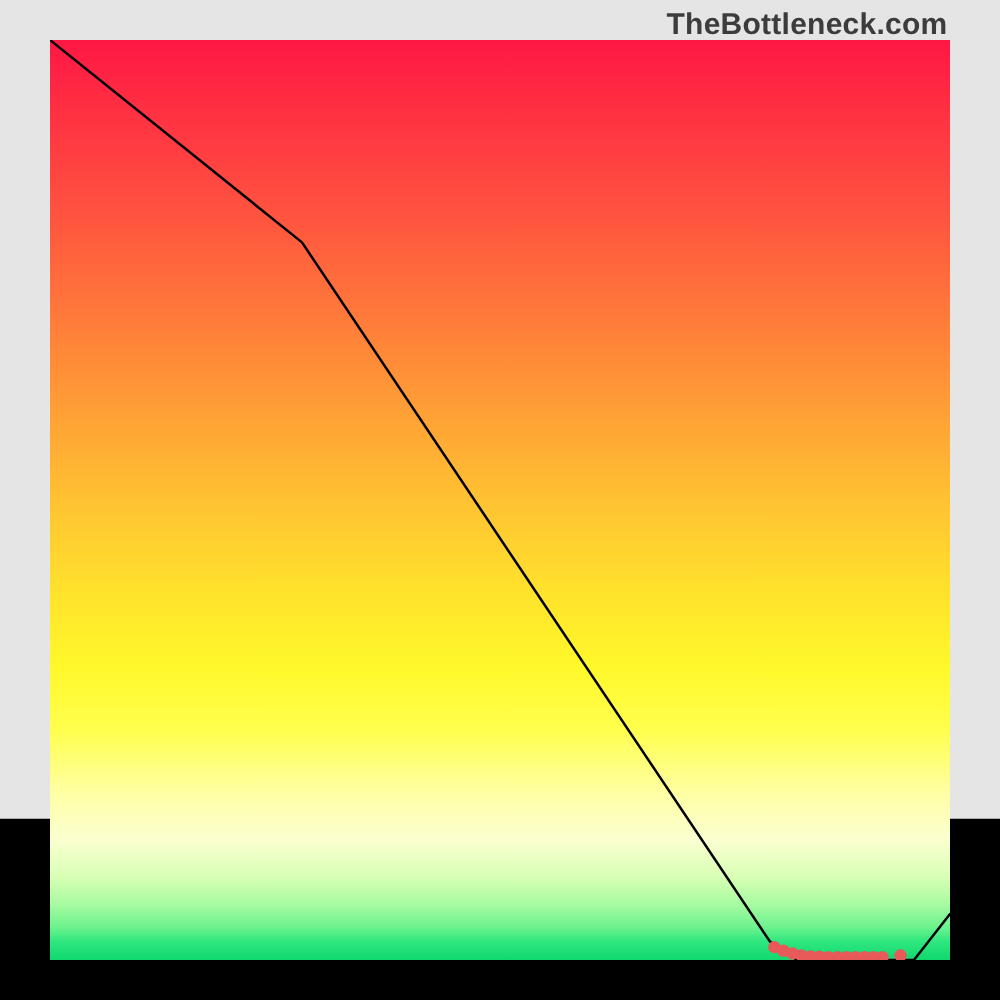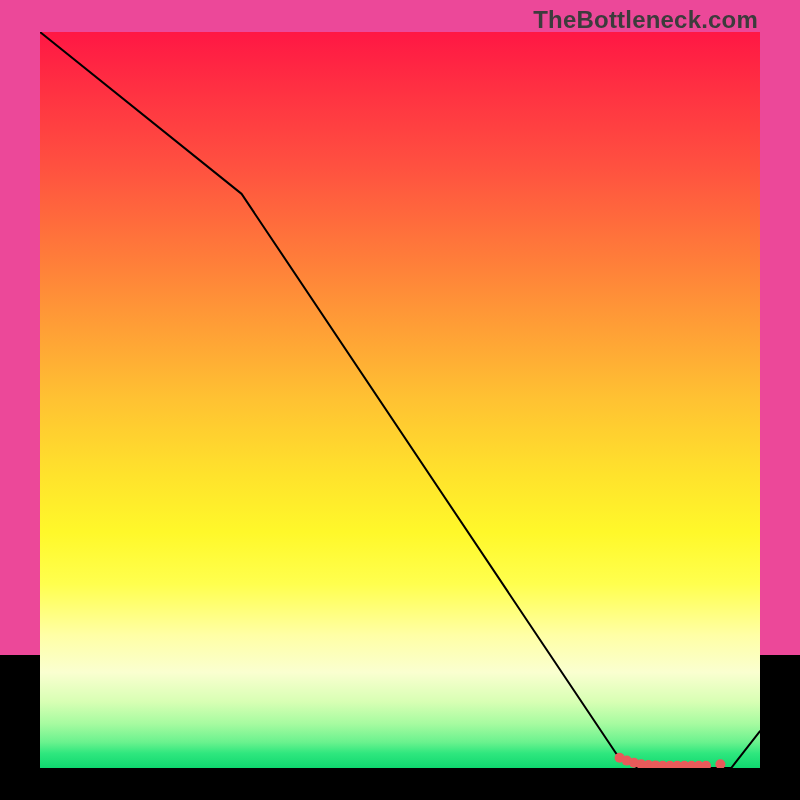--- a/index.html
+++ b/index.html
@@ -8,21 +8,21 @@
     width: 800px;
     height: 800px;
     background: #000;
     overflow: hidden;
     font-family: Arial, Helvetica, sans-serif;
   }
   .frame {
     position: relative;
     width: 800px;
     height: 655px;
-    background: #ec4899;
+    background: #e5e5e5;
   }
   .plot {
     position: absolute;
     left: 40px;
     top: 32px;
     width: 720px;
     height: 736px;
     background: linear-gradient(
       to bottom,
       #ff1744 0%,

